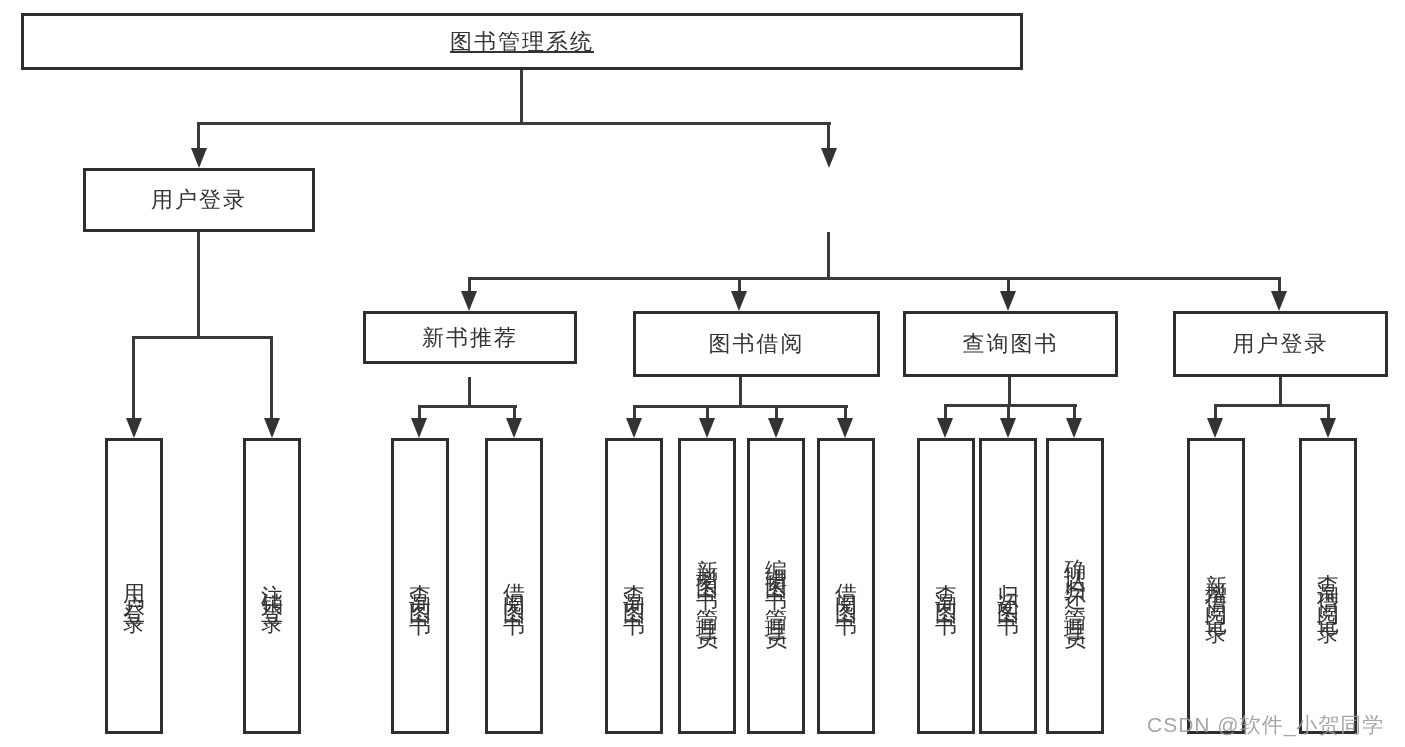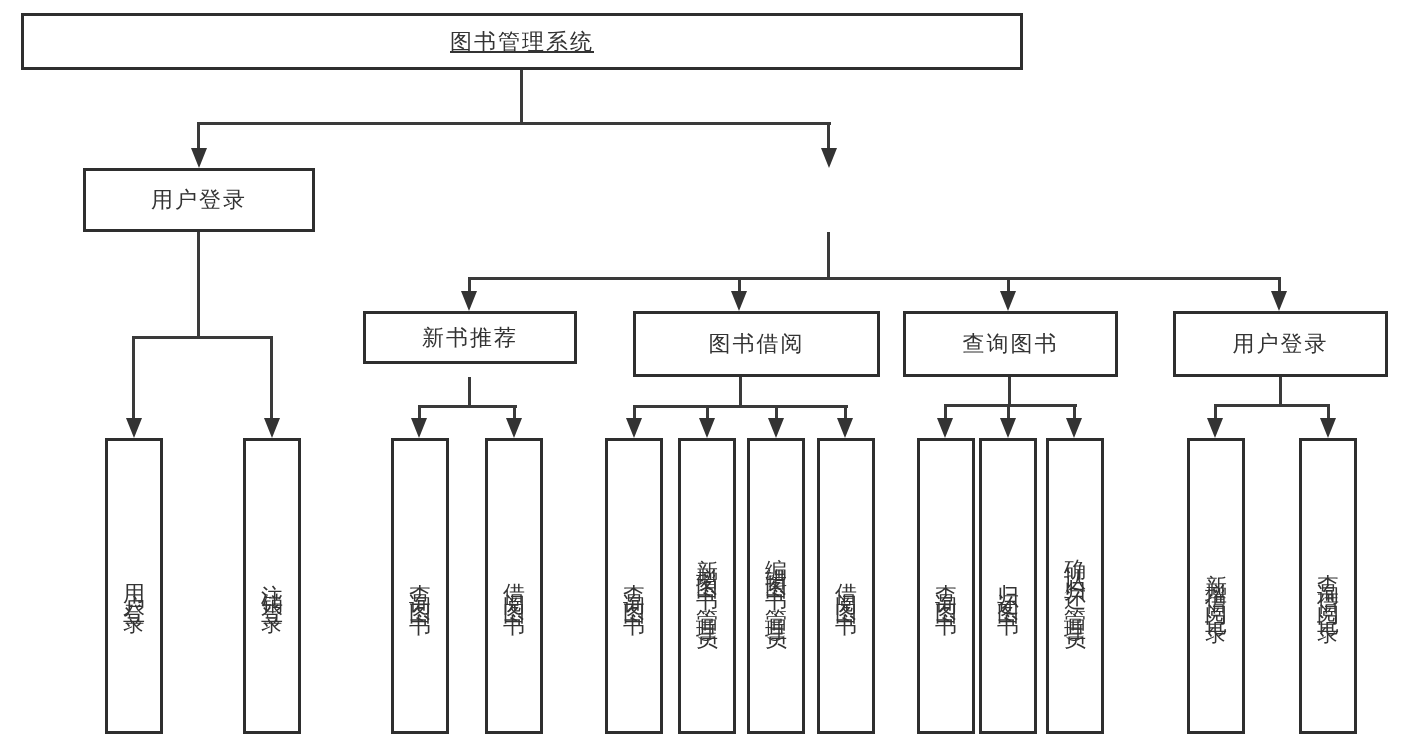--- a/index.html
+++ b/index.html
@@ -178,14 +178,15 @@
   <div class="vnode" style="left:1046px;">
     <span>确认归还（管理员）</span>
   </div>
   <div class="vnode" style="left:1187px;">
     <span>新增借阅记录</span>
   </div>
   <div class="vnode" style="left:1299px;">
     <span>查询借阅记录</span>
   </div>
 
+  <div class="watermark">CSDN @软件_小贺同学</div>
 
 </div>
 
 </body></html>

